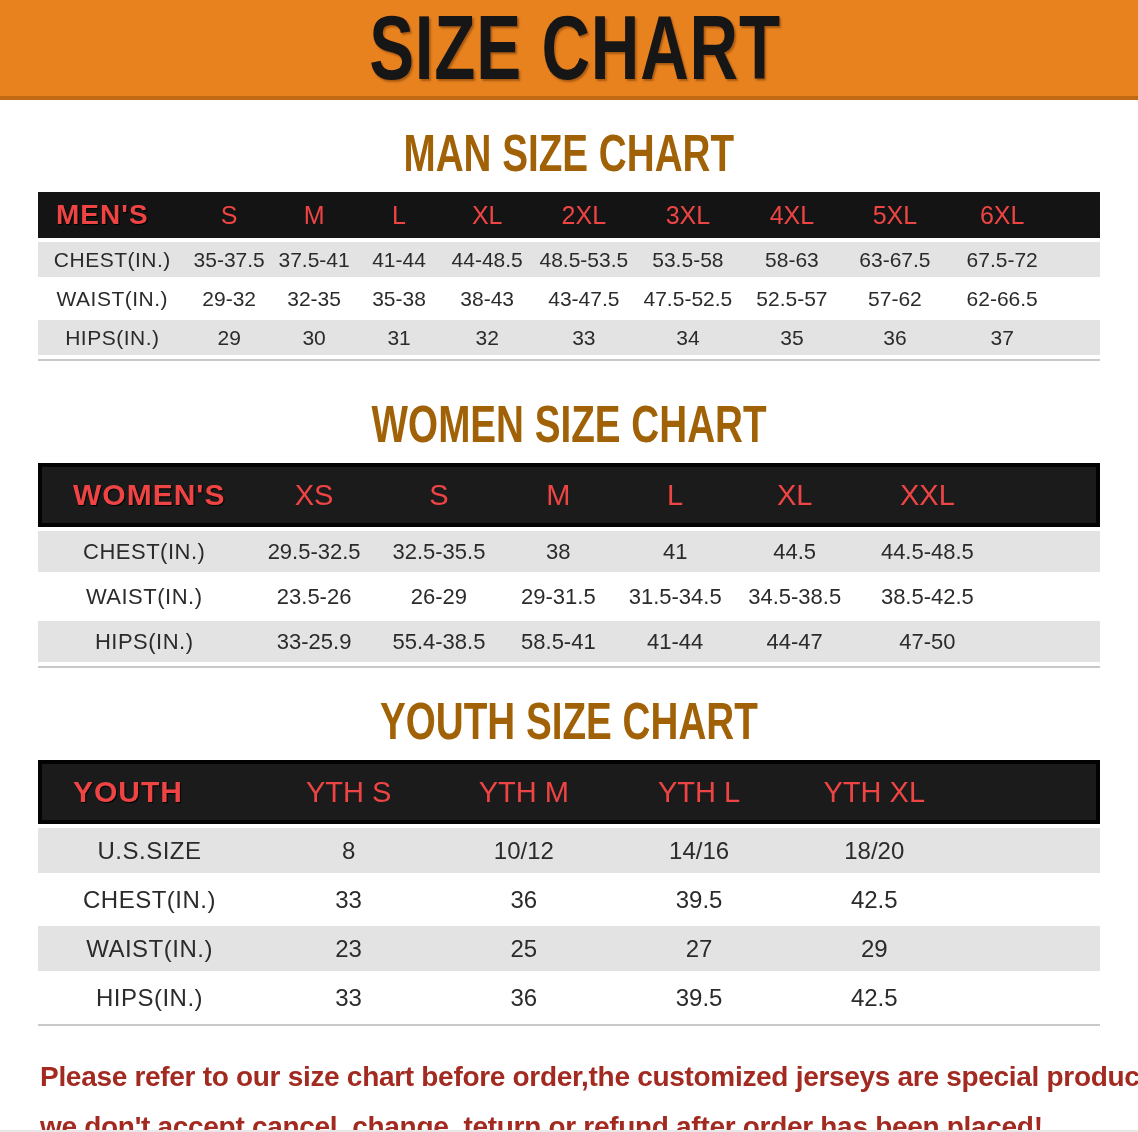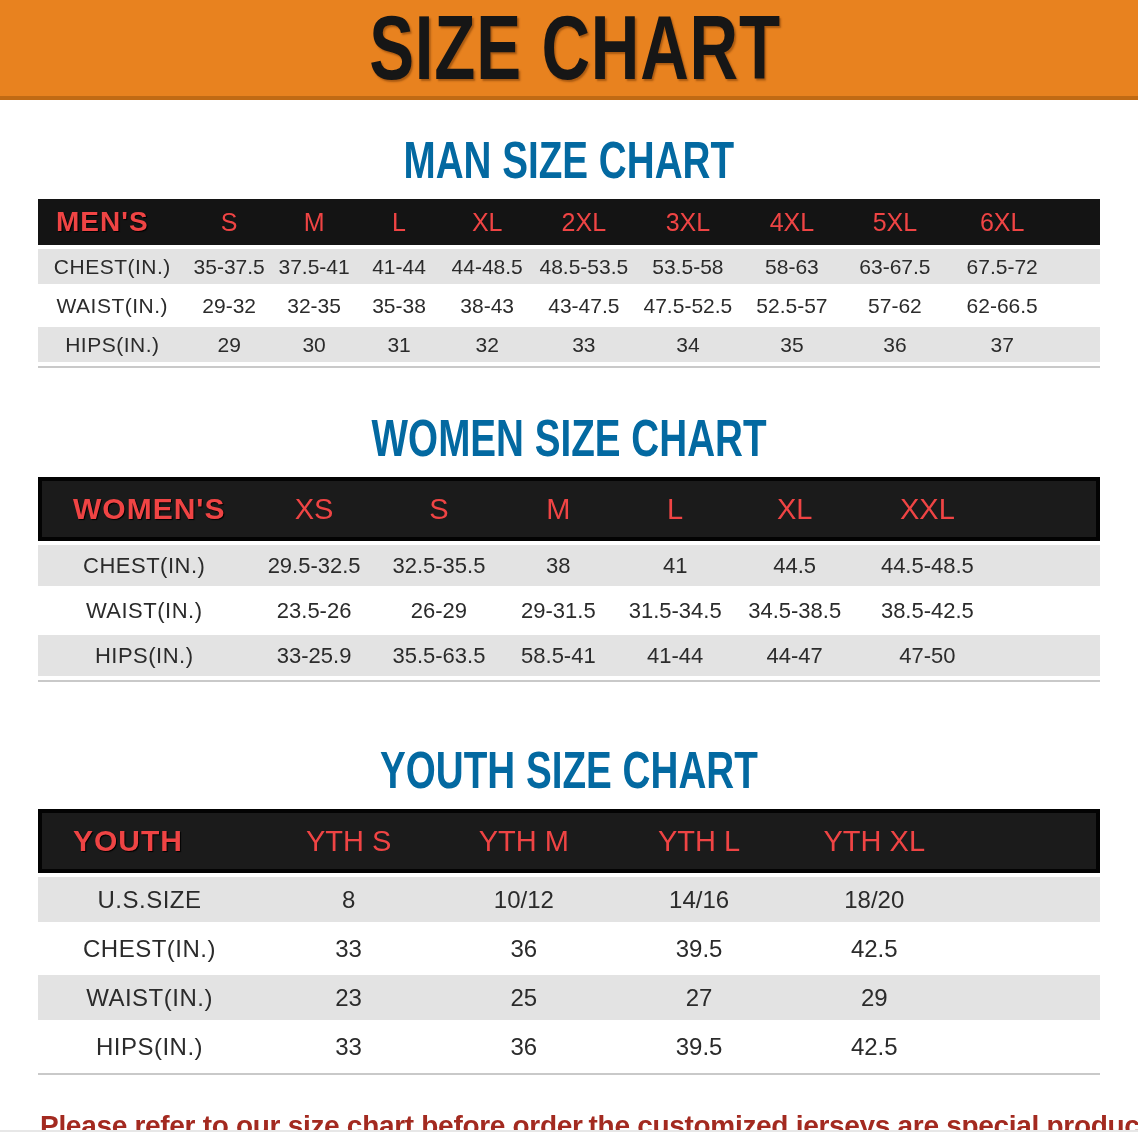--- a/index.html
+++ b/index.html
@@ -34,35 +34,35 @@
     font-weight: bold;
     color: #161616;
     letter-spacing: 1px;
     transform: scale(0.82, 1.1);
     transform-origin: center;
     text-shadow: 2px 2px 2px rgba(90,40,0,0.45);
     white-space: nowrap;
   }
   
   .section-heading {
-    margin: 7px;
+    margin: 0;
     text-align: center;
     font-weight: bold;
-    color: #0369a1;
+    color: #a16207;
   }
   .section-heading .cond {
     display: inline-block;
     font-size: 46px;
     transform: scale(0.84, 1.12);
     transform-origin: center;
     white-space: nowrap;
   }
   .heading-man   { padding-top: 26px; }
   .heading-women { padding-top: 36px; }
-  .heading-youth { padding-top: 54px; }
+  .heading-youth { padding-top: 26px; }
   
   table.size-table {
     table-layout: fixed;
     border-collapse: separate;
     border-spacing: 0 4px;
     width: 1062px;
     margin: 8px 38px 0;
   }
   table.size-table thead th {
     background: #141414;
@@ -252,21 +252,21 @@
             <td>26-29</td>
             <td>29-31.5</td>
             <td>31.5-34.5</td>
             <td>34.5-38.5</td>
             <td>38.5-42.5</td>
             <td></td>
           </tr>
           <tr>
             <td class="row-label">HIPS(IN.)</td>
             <td>33-25.9</td>
-            <td>35.5-63.5</td>
+            <td>55.4-38.5</td>
             <td>58.5-41</td>
             <td>41-44</td>
             <td>44-47</td>
             <td>47-50</td>
             <td></td>
           </tr>
         </tbody>
       </table>
     <div class="table-underline"></div>
   </section>

